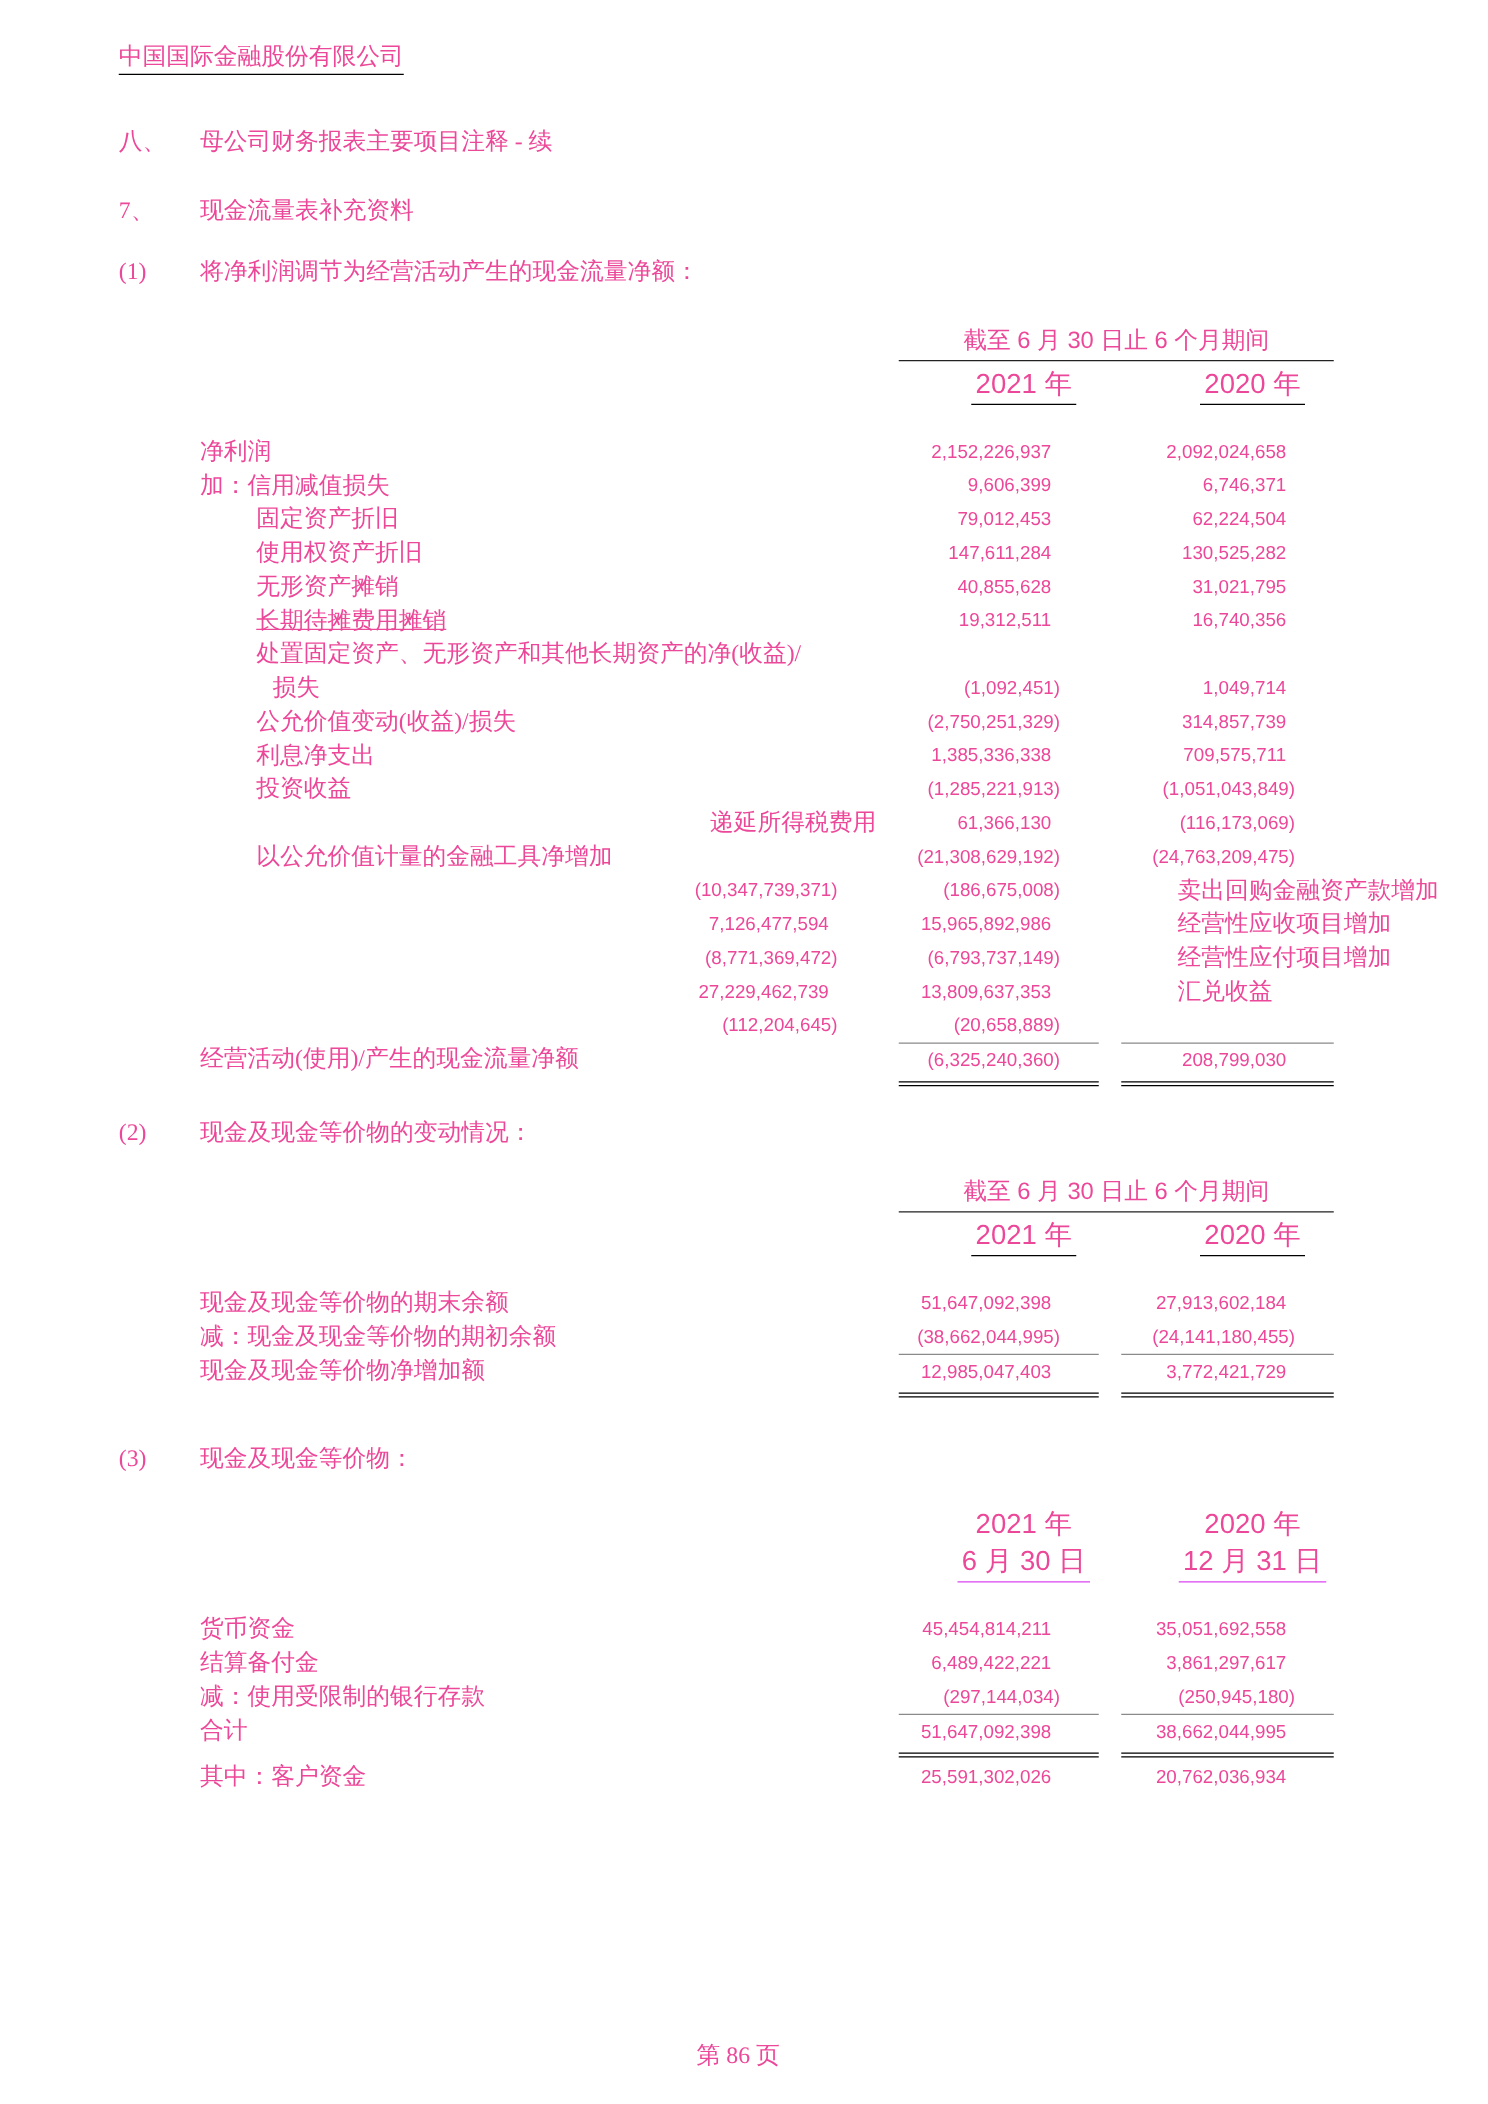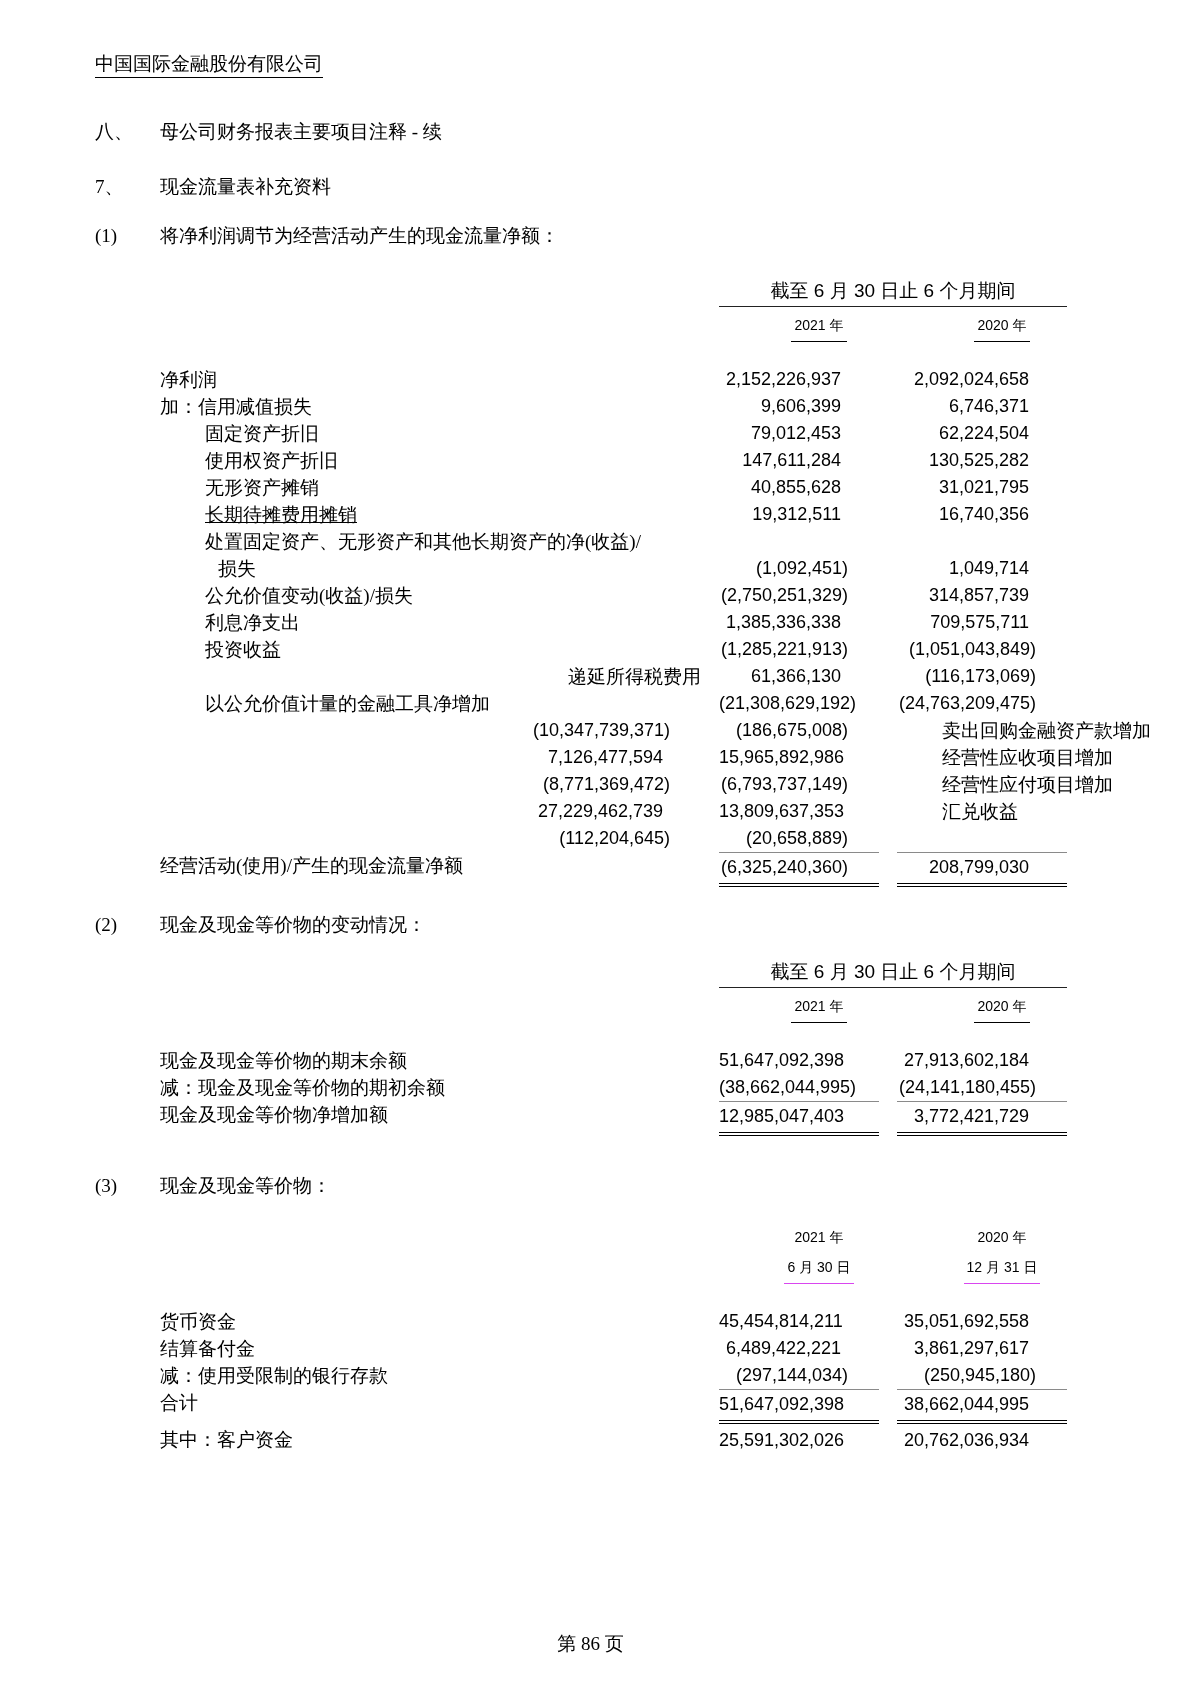--- a/index.html
+++ b/index.html
@@ -1,22 +1,22 @@
 <!DOCTYPE html>
 <html><head>
 <meta charset="utf-8">
 <style>
   html,body{margin:0;padding:0;background:#ffffff;}
   .page{
     position:relative;
     width:1184px;height:1683px;
-    background:#fff;color:#000000;
+    background:#fff;color:#ec4899;
     font-family:"Liberation Serif","DejaVu Serif",serif;
     box-sizing:border-box;
-    padding:52px 117px 0 95px;
+    padding:34px 117px 0 95px;
     overflow:hidden;
   }
   .company{
     font-size:19px;line-height:24px;
     display:inline-block;
     border-bottom:1px solid #000;
     padding-bottom:1px;
   }
   .sec-row{
     display:grid;grid-template-columns:65px 1fr;
@@ -29,34 +29,34 @@
   .sec-row.item3{margin-top:36px;}
   .fin-table{margin-left:65px;}
   .grid{
     display:grid;
     grid-template-columns:1fr 160px 170px;
     column-gap:18px;
   }
   .cell{font-size:19px;line-height:27px;white-space:nowrap;}
   .num{
     font-family:"Liberation Sans","DejaVu Sans",sans-serif;
-    font-size:18px;text-align:right;padding-right:38px;
+    font-size:15px;text-align:right;padding-right:38px;
   }
   .num.neg{padding-right:31px;}
   .t1{margin-top:26px;}
   .t2{margin-top:18px;}
   .t3{margin-top:20px;}
   .period-cell{
     grid-column:2/4;text-align:center;
     font-size:19px;line-height:31px;
     border-bottom:1px solid #222;
     font-family:"Liberation Sans","DejaVu Sans",sans-serif;
   }
   .yr-cell{
-    text-align:center;font-size:14px;line-height:30px;
+    text-align:center;font-size:22px;line-height:30px;
     padding-left:40px;padding-top:3px;
     font-family:"Liberation Sans","DejaVu Sans",sans-serif;
   }
   .yr-cell .u{
     display:inline-block;border-bottom:1px solid #000;
     padding:0 3px 1px 3px;
   }
   .yr-cell .l1{display:block;}
   .yr-cell .l2{display:inline-block;border-bottom:1px solid #d946ef;padding:0 3px 1px 3px;}
   .tbody{margin-top:24px;}

